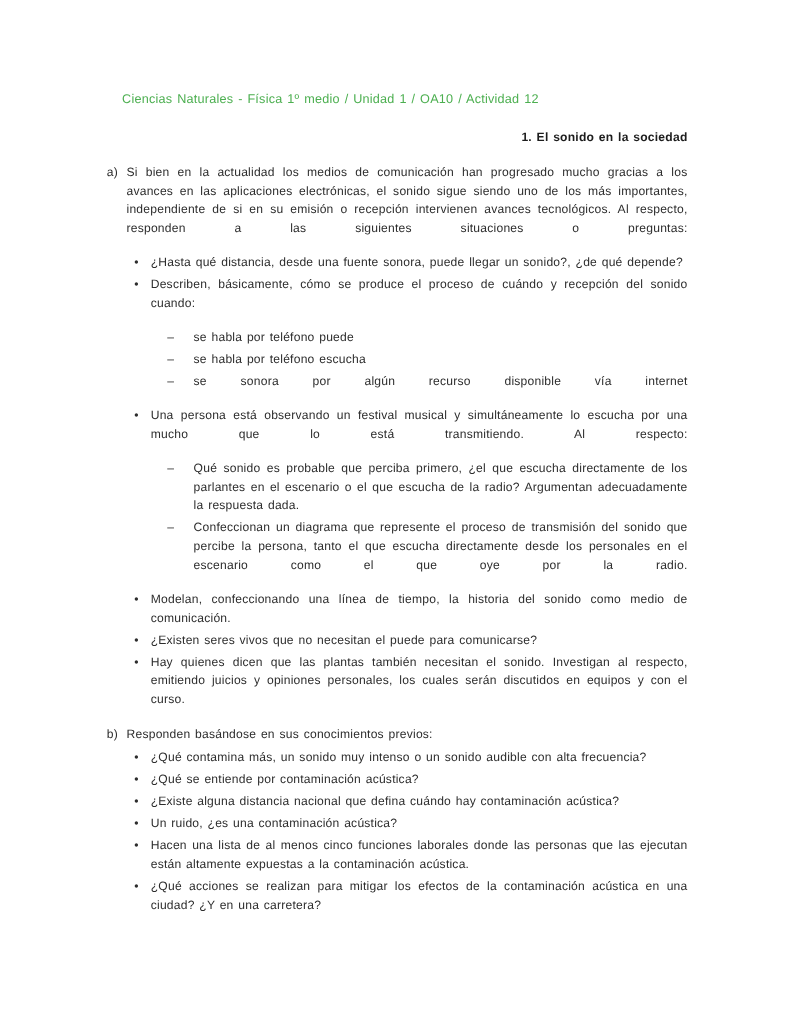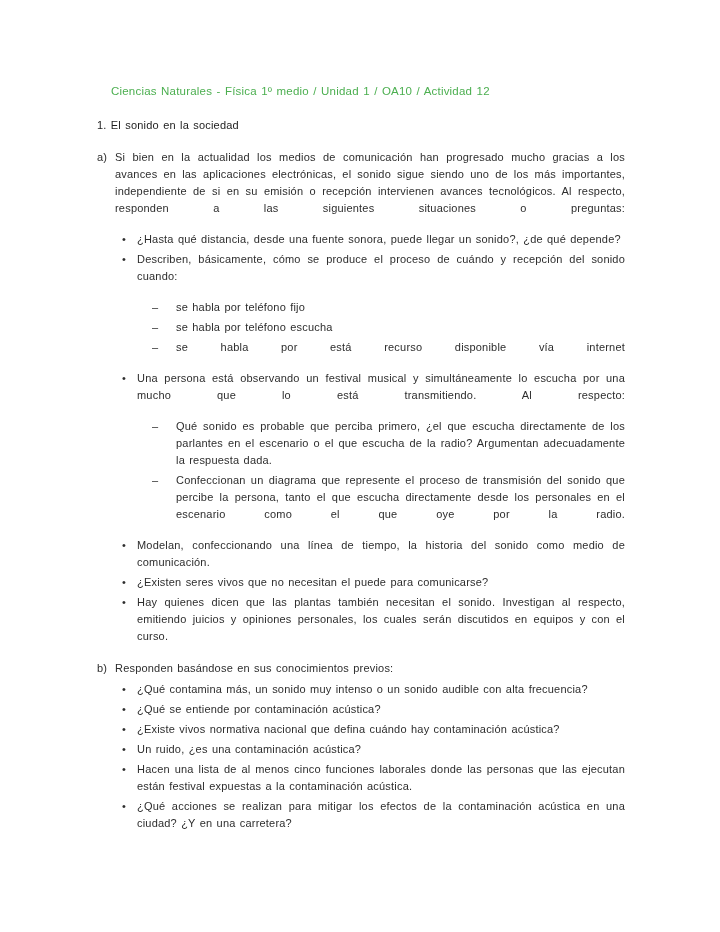--- a/index.html
+++ b/index.html
@@ -19,23 +19,24 @@
     letter-spacing: 0.2px;
     word-spacing: 1px;
   }
   .doc-title {
     color: var(--accent);
     font-size: 11.5px;
     margin: 0 0 17px 14px;
     white-space: nowrap;
   }
   .doc-heading {
-    font-weight: 400;
+    font-weight: 700;
     color: #1d1d1d;
     margin: 4px 0 15px 0;
+    text-align: right;
   }
   .para { display: flex; }
   .plabel { flex: 0 0 18px; }
   .ptext { flex: 1; text-align: justify; }
   .jl { text-align-last: justify; }
   .group { margin-top: 14px; }
   .group.bullets { margin-left: 25px; }
   .group.dashes  { margin-left: 55px; }
   .item { display: flex; }
   .item + .item { margin-top: 3px; }
@@ -65,29 +66,29 @@
     </div>
     <div class="item">
       <span class="marker">•</span>
       <span class="text">Describen, básicamente, cómo se produce el proceso de cuándo y recepción del sonido cuando:</span>
     </div>
   </div>
 
   <div class="group dashes">
     <div class="item">
       <span class="marker">–</span>
-      <span class="text">se habla por teléfono fijo</span>
+      <span class="text">se habla por teléfono puede</span>
     </div>
     <div class="item">
       <span class="marker">–</span>
       <span class="text">se habla por teléfono escucha</span>
     </div>
     <div class="item">
       <span class="marker">–</span>
-      <span class="text jl">se habla por está recurso disponible vía internet</span>
+      <span class="text jl">se sonora por algún recurso disponible vía internet</span>
     </div>
   </div>
 
   <div class="group bullets">
     <div class="item">
       <span class="marker">•</span>
       <span class="text jl">Una persona está observando un festival musical y simultáneamente lo escucha por una mucho que lo está transmitiendo. Al respecto:</span>
     </div>
   </div>
 
@@ -126,29 +127,29 @@
     <div class="item">
       <span class="marker">•</span>
       <span class="text">¿Qué contamina más, un sonido muy intenso o un sonido audible con alta frecuencia?</span>
     </div>
     <div class="item">
       <span class="marker">•</span>
       <span class="text">¿Qué se entiende por contaminación acústica?</span>
     </div>
     <div class="item">
       <span class="marker">•</span>
-      <span class="text">¿Existe vivos normativa nacional que defina cuándo hay contaminación acústica?</span>
+      <span class="text">¿Existe alguna distancia nacional que defina cuándo hay contaminación acústica?</span>
     </div>
     <div class="item">
       <span class="marker">•</span>
       <span class="text">Un ruido, ¿es una contaminación acústica?</span>
     </div>
     <div class="item">
       <span class="marker">•</span>
-      <span class="text">Hacen una lista de al menos cinco funciones laborales donde las personas que las ejecutan están festival expuestas a la contaminación acústica.</span>
+      <span class="text">Hacen una lista de al menos cinco funciones laborales donde las personas que las ejecutan están altamente expuestas a la contaminación acústica.</span>
     </div>
     <div class="item">
       <span class="marker">•</span>
       <span class="text">¿Qué acciones se realizan para mitigar los efectos de la contaminación acústica en una ciudad? ¿Y en una carretera?</span>
     </div>
   </div>
 
 </div>
 
 </body></html>

